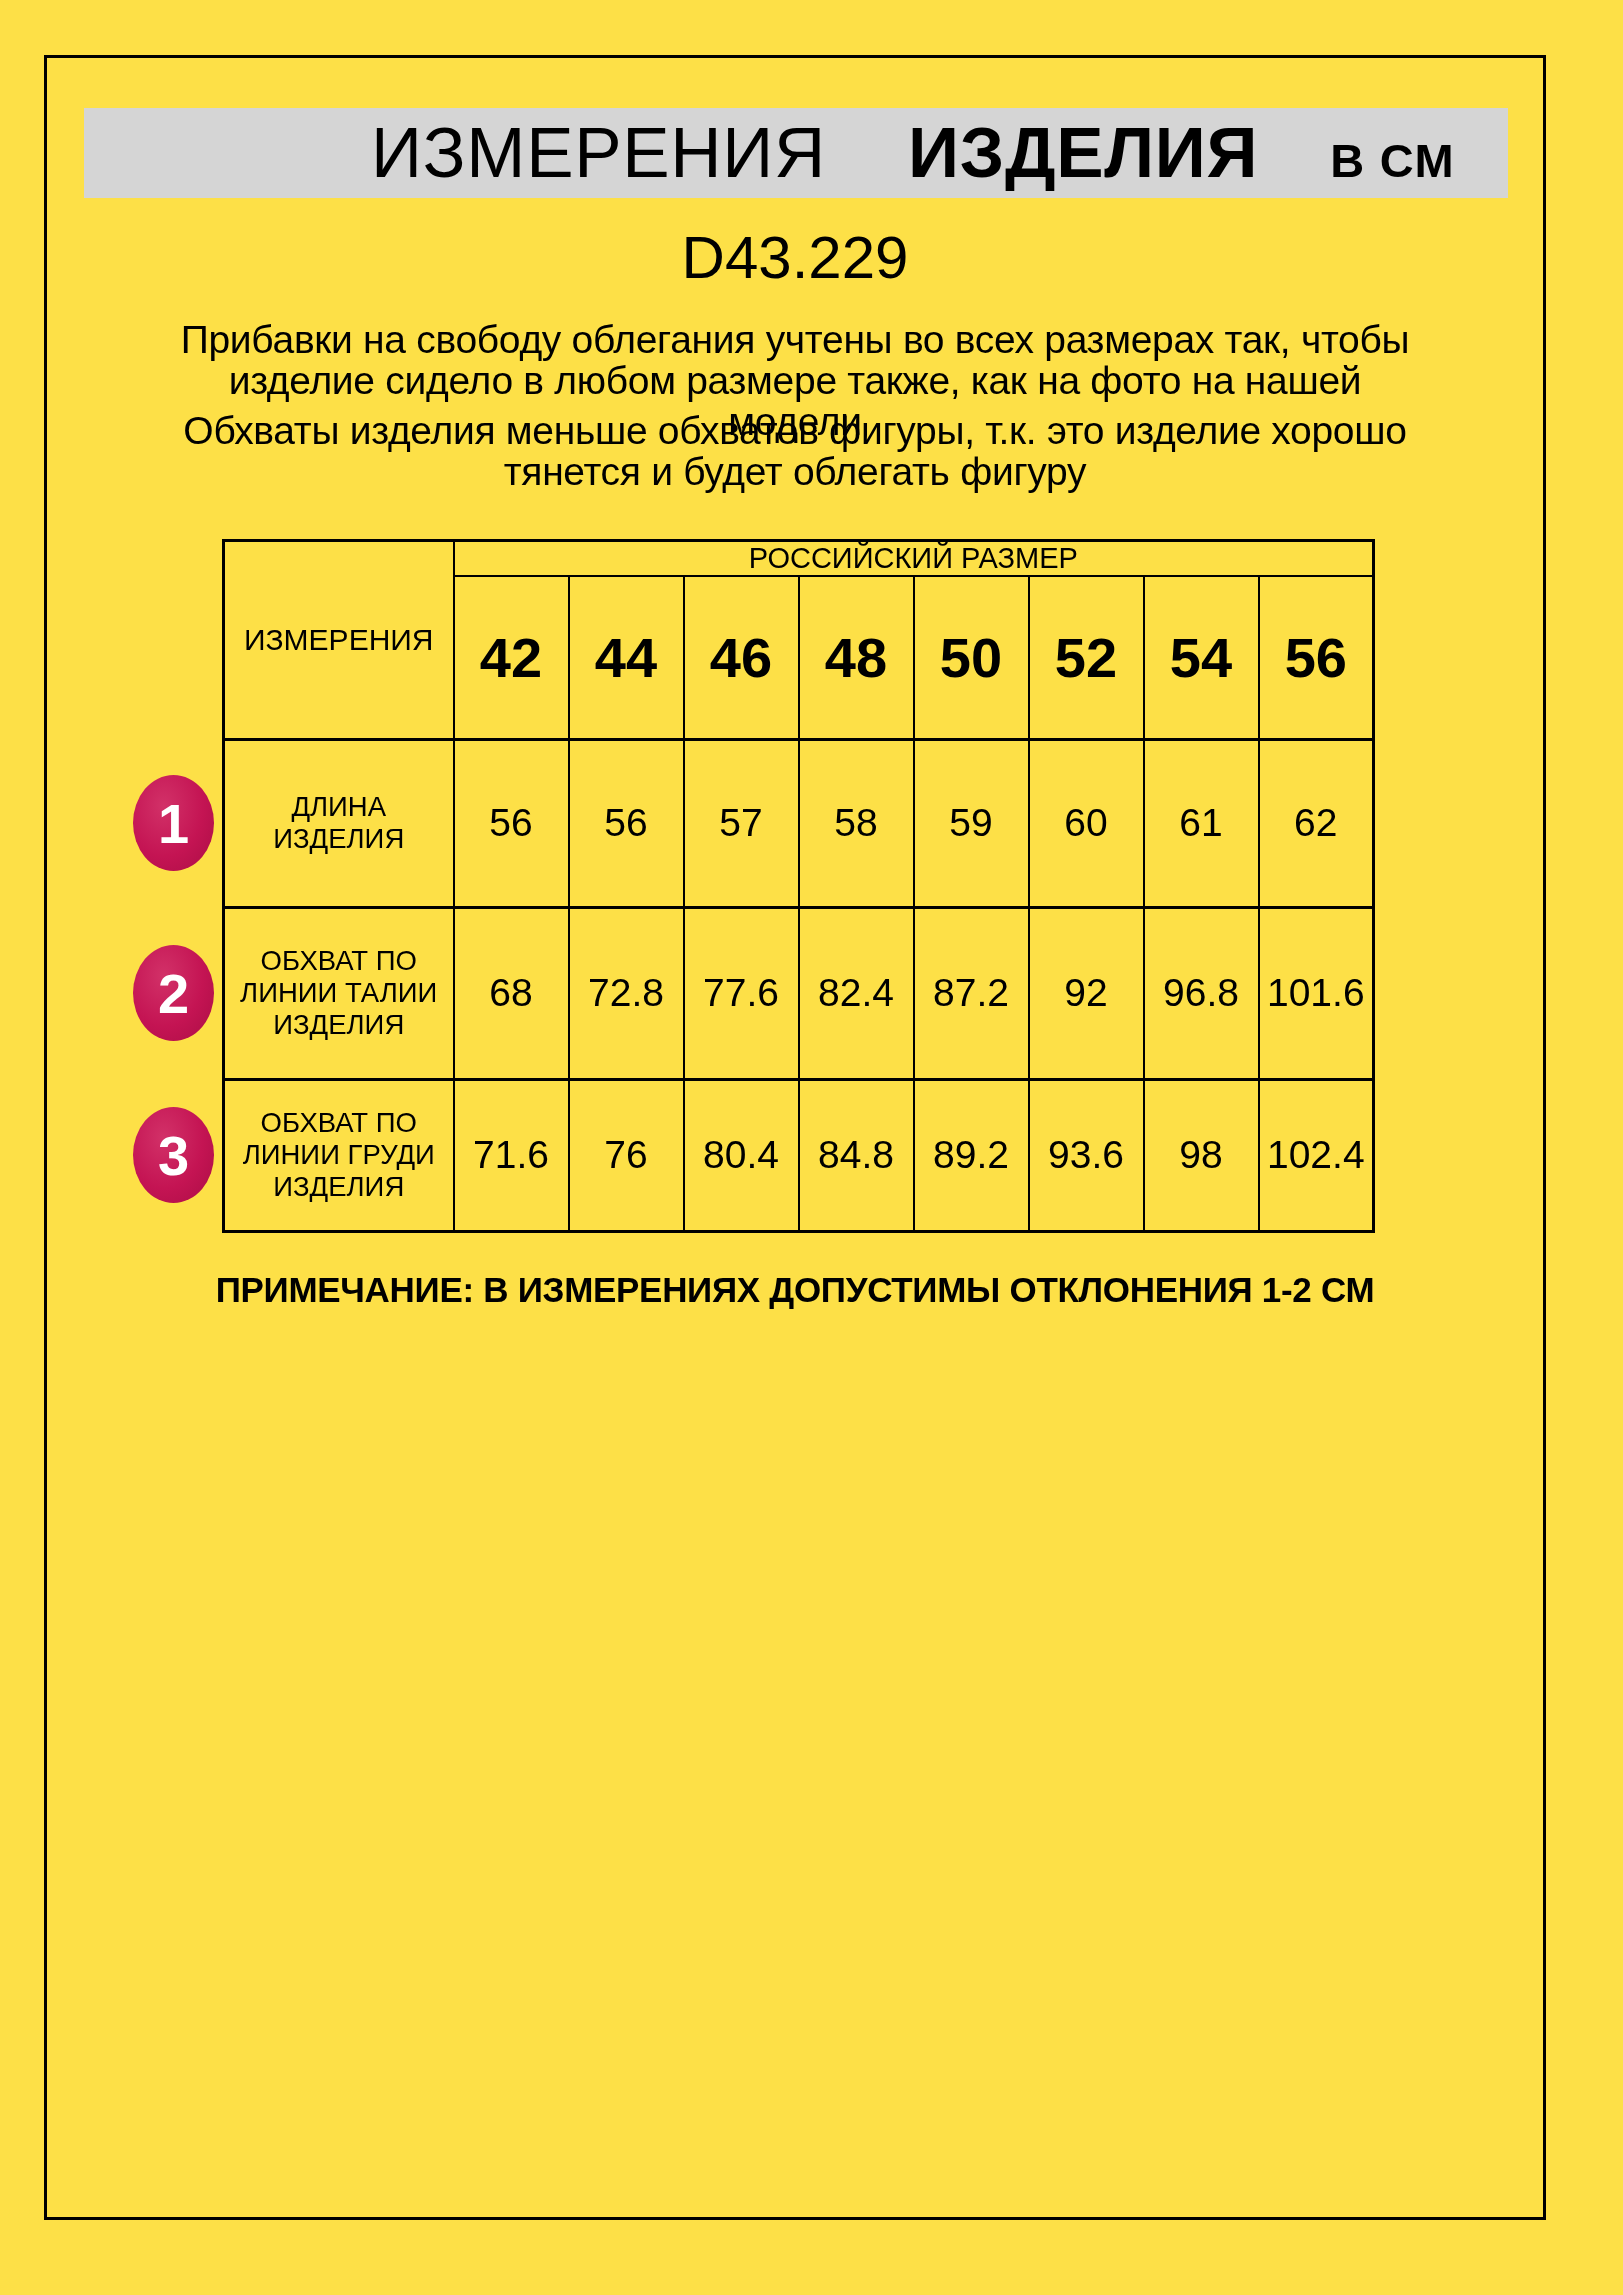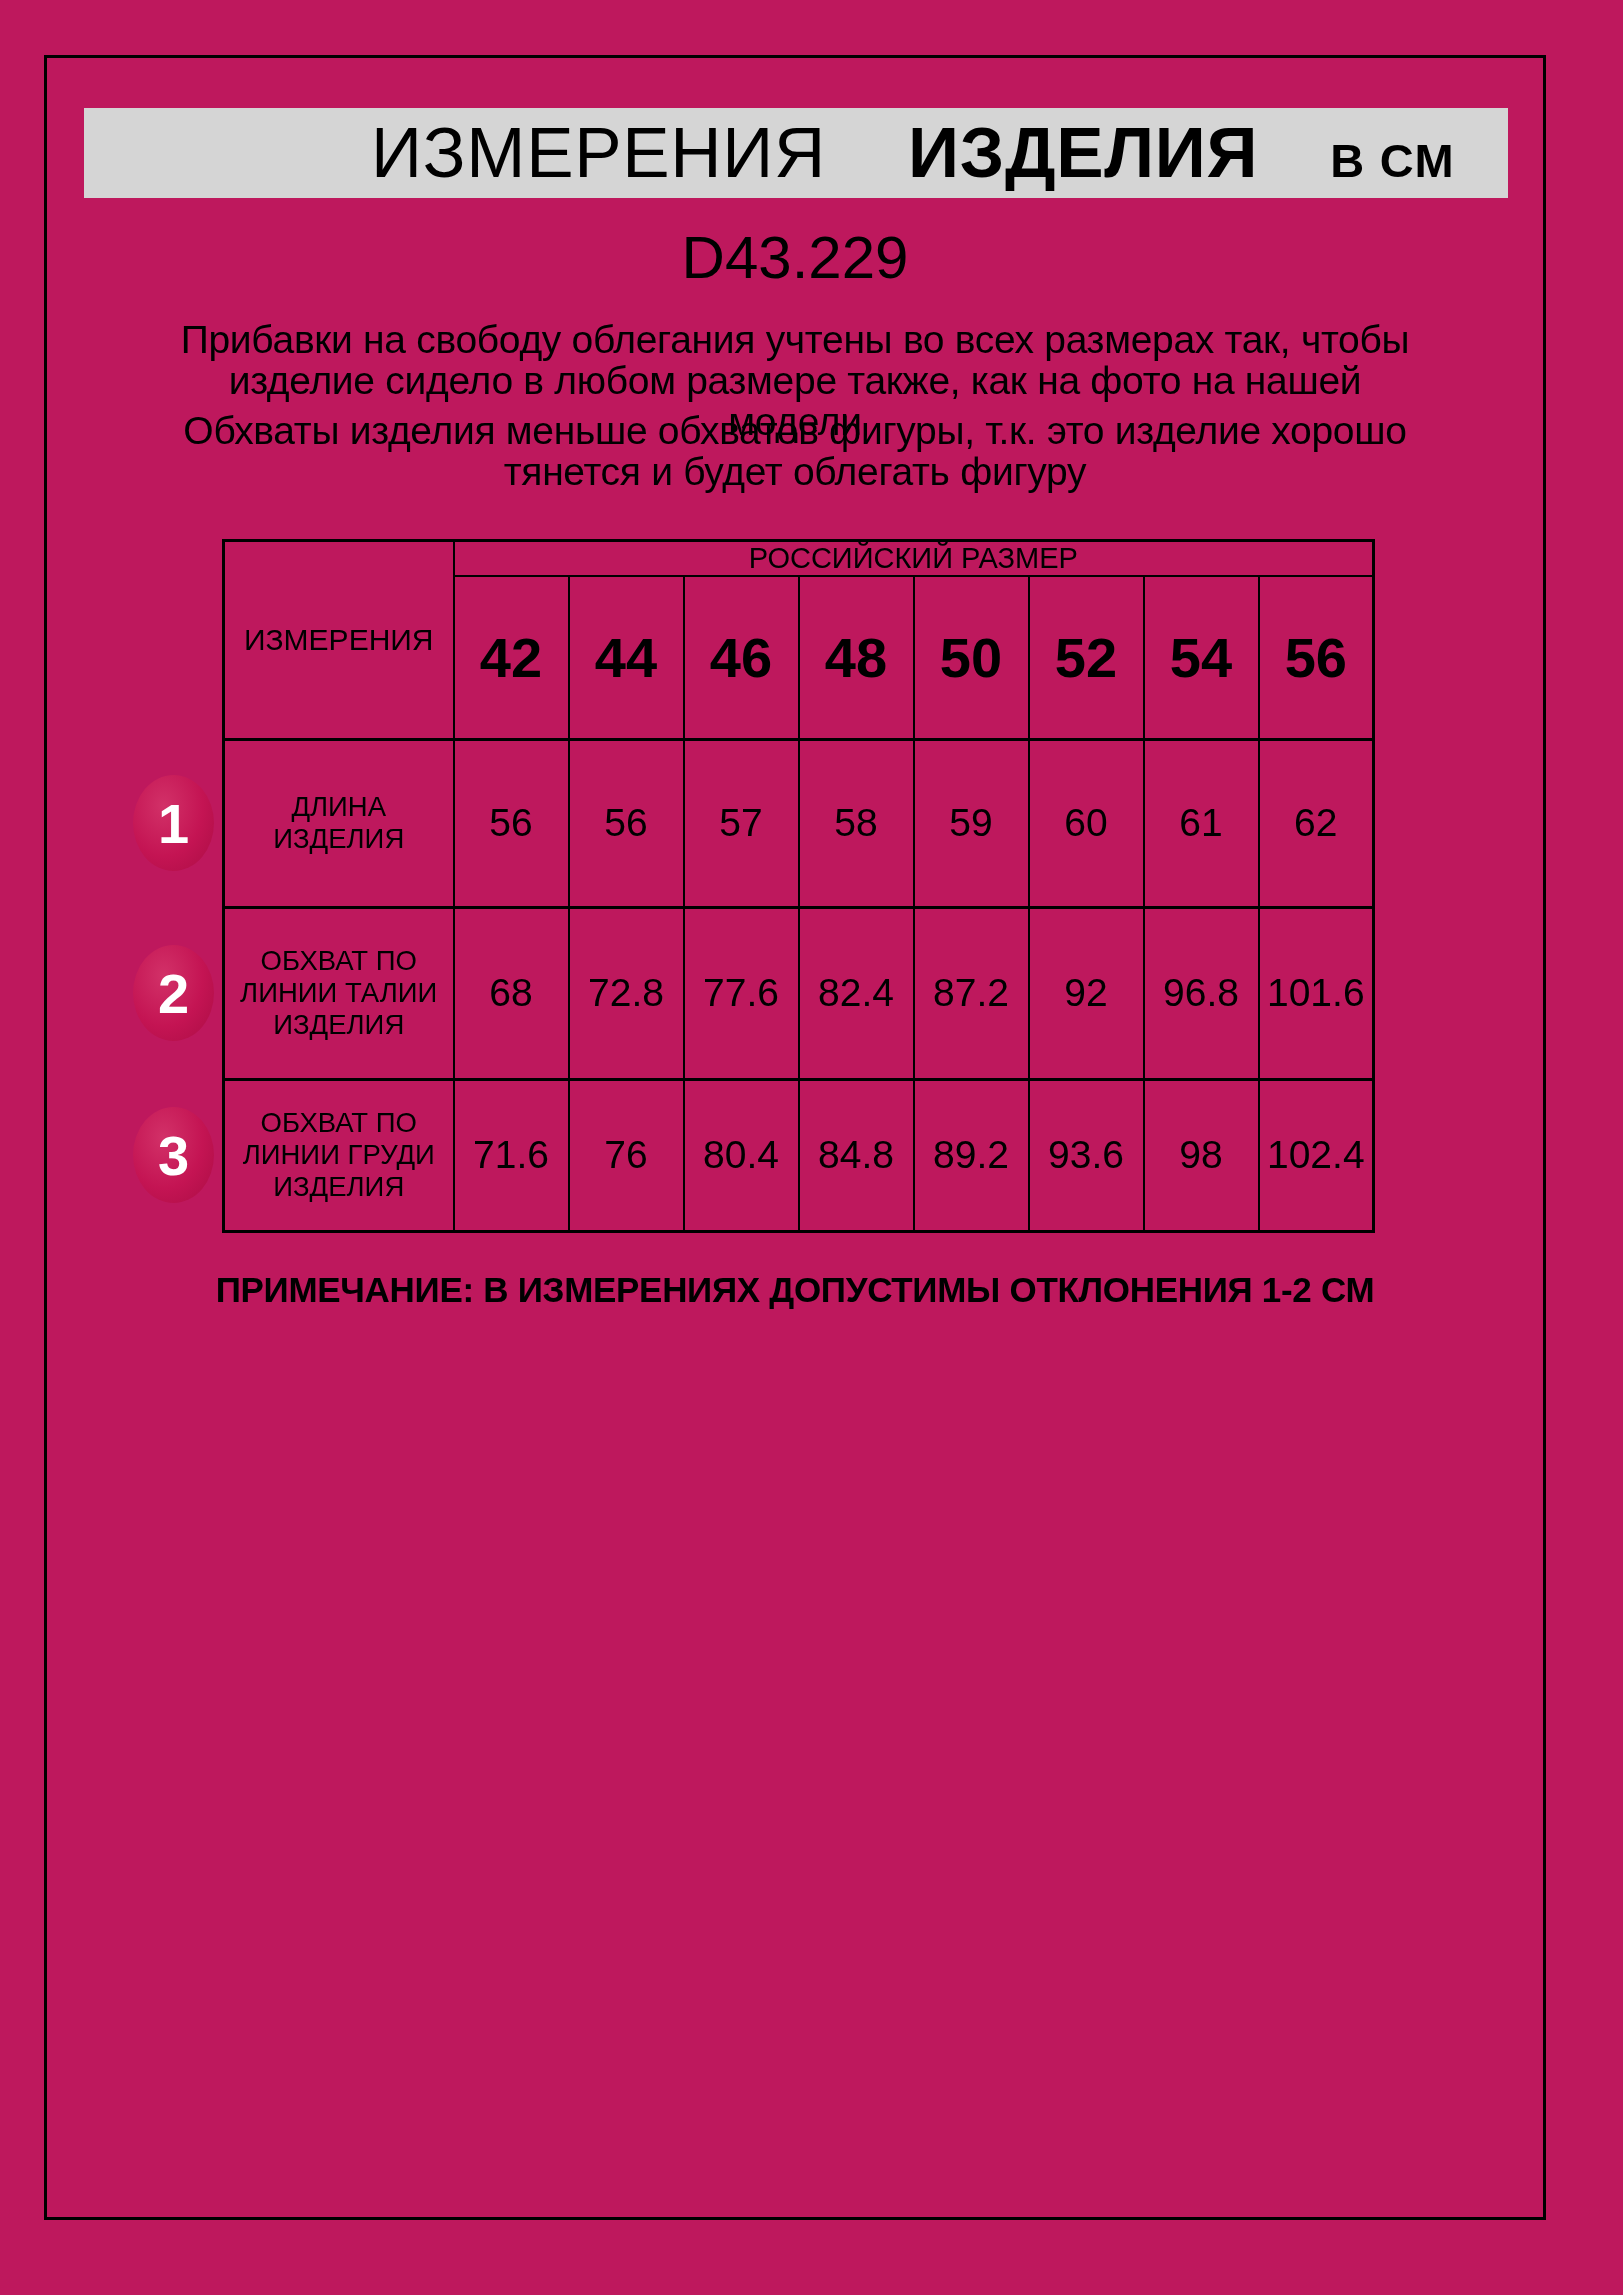--- a/index.html
+++ b/index.html
@@ -3,21 +3,21 @@
 <meta charset="utf-8">
 <style>
   * { margin: 0; padding: 0; box-sizing: border-box; }
   html, body { background: #ffffff; }
   body { font-family: "Liberation Sans", sans-serif; color: #000; }
 
   .page {
     position: relative;
     width: 1623px;
     height: 2295px;
-    background: #be185d;
+    background: #fde047;
     overflow: hidden;
   }
 
   .frame {
     position: absolute;
     left: 44px; top: 55px;
     width: 1502px; height: 2165px;
     border: 3.9px solid #000;
   }
 

